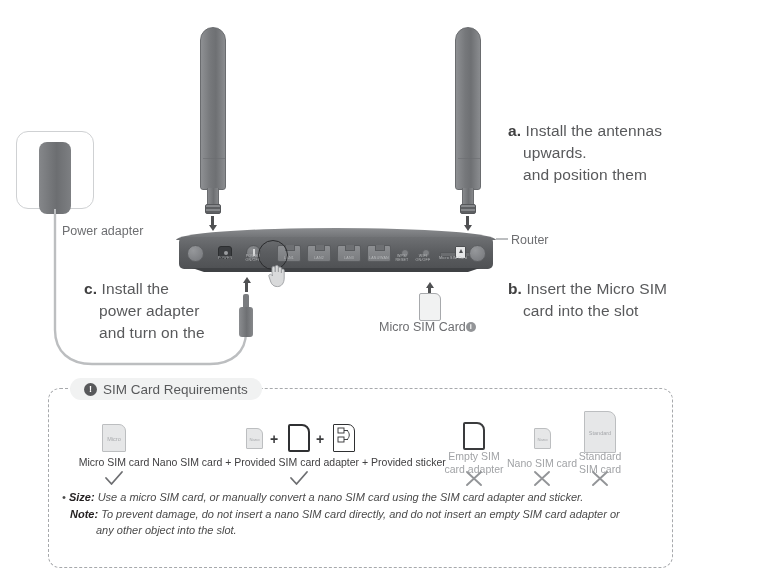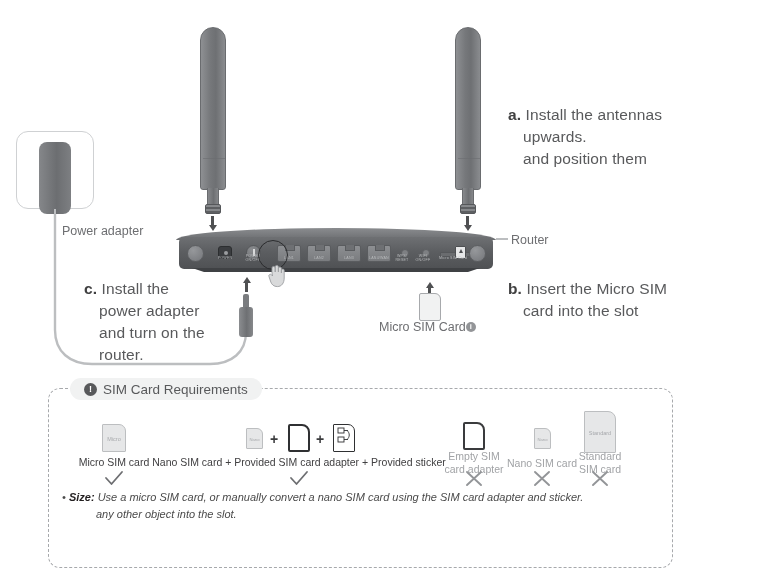--- a/index.html
+++ b/index.html
@@ -253,21 +253,21 @@
       <div class="tipline"></div>
     </div>
   <div class="neck"></div>
   <div class="thread"></div>
 </div>
 <div class="darrow" style="left:463px;top:216px;">
   <div class="stem"></div>
     <div class="head"></div>
 </div>
 
-<div class="step" style="left:508px;top:104px;width:210px;">
+<div class="step" style="left:508px;top:120px;width:210px;">
   <span class="lbl">a.</span>
   <span>Install the antennas</span>
   <span class="ind">upwards.</span>
   <span class="ind">and position them</span>
 </div>
 
 <div class="adapter-out" style="left:16px;top:131px;"></div>
 <div class="adapter-in" style="left:39px;top:142px;"></div>
 <div class="abs" style="left:54px;top:209px;width:2px;height:28px;background:#bcbec0;"></div>
 <div class="devlabel" style="left:62px;top:224px;">Power adapter</div>
@@ -354,21 +354,20 @@
 <div class="dcplug" style="left:239px;top:294px;width:14px;height:45px;">
   <div class="tip"></div>
   <div class="barrel"></div>
 </div>
 
 <div class="step" style="left:84px;top:278px;width:170px;">
   <span class="lbl">c.</span>
   <span>Install the</span>
   <span class="ind">power adapter</span>
   <span class="ind">and turn on the</span>
-  <span class="ind">router.</span>
 </div>
 
 <div class="panel"></div>
 <div class="panel-title">
   <span class="excl-icon">!</span>
   <span>SIM Card Requirements</span>
 </div>
 
 <div class="sim-glyph sim-micro" style="left:102px;top:424px;">Micro</div>
 <div class="caption" style="left:114px;top:456px;">Micro SIM card</div>
@@ -425,16 +424,19 @@
   <svg width="20" height="18" viewBox="0 0 20 18">
       <path d="M3,2 L17,15 M17,2 L3,15" stroke="#939598" stroke-width="1.9" stroke-linecap="round"></path>
     </svg>
 </div>
 
 <div class="bullets">
   <div class="row">
     <span>•</span>
     <b>Size:</b><span> Use a micro SIM card, or manually convert a nano SIM card using the SIM card adapter and sticker.</span>
   </div>
+  <div class="row ind1">
+    <b>Note:</b><span> To prevent damage, do not insert a nano SIM card directly, and do not insert an empty SIM card adapter or</span>
+  </div>
   <div class="row ind2">
     <span>any other object into the slot.</span>
   </div>
 </div>
 
 </body></html>

